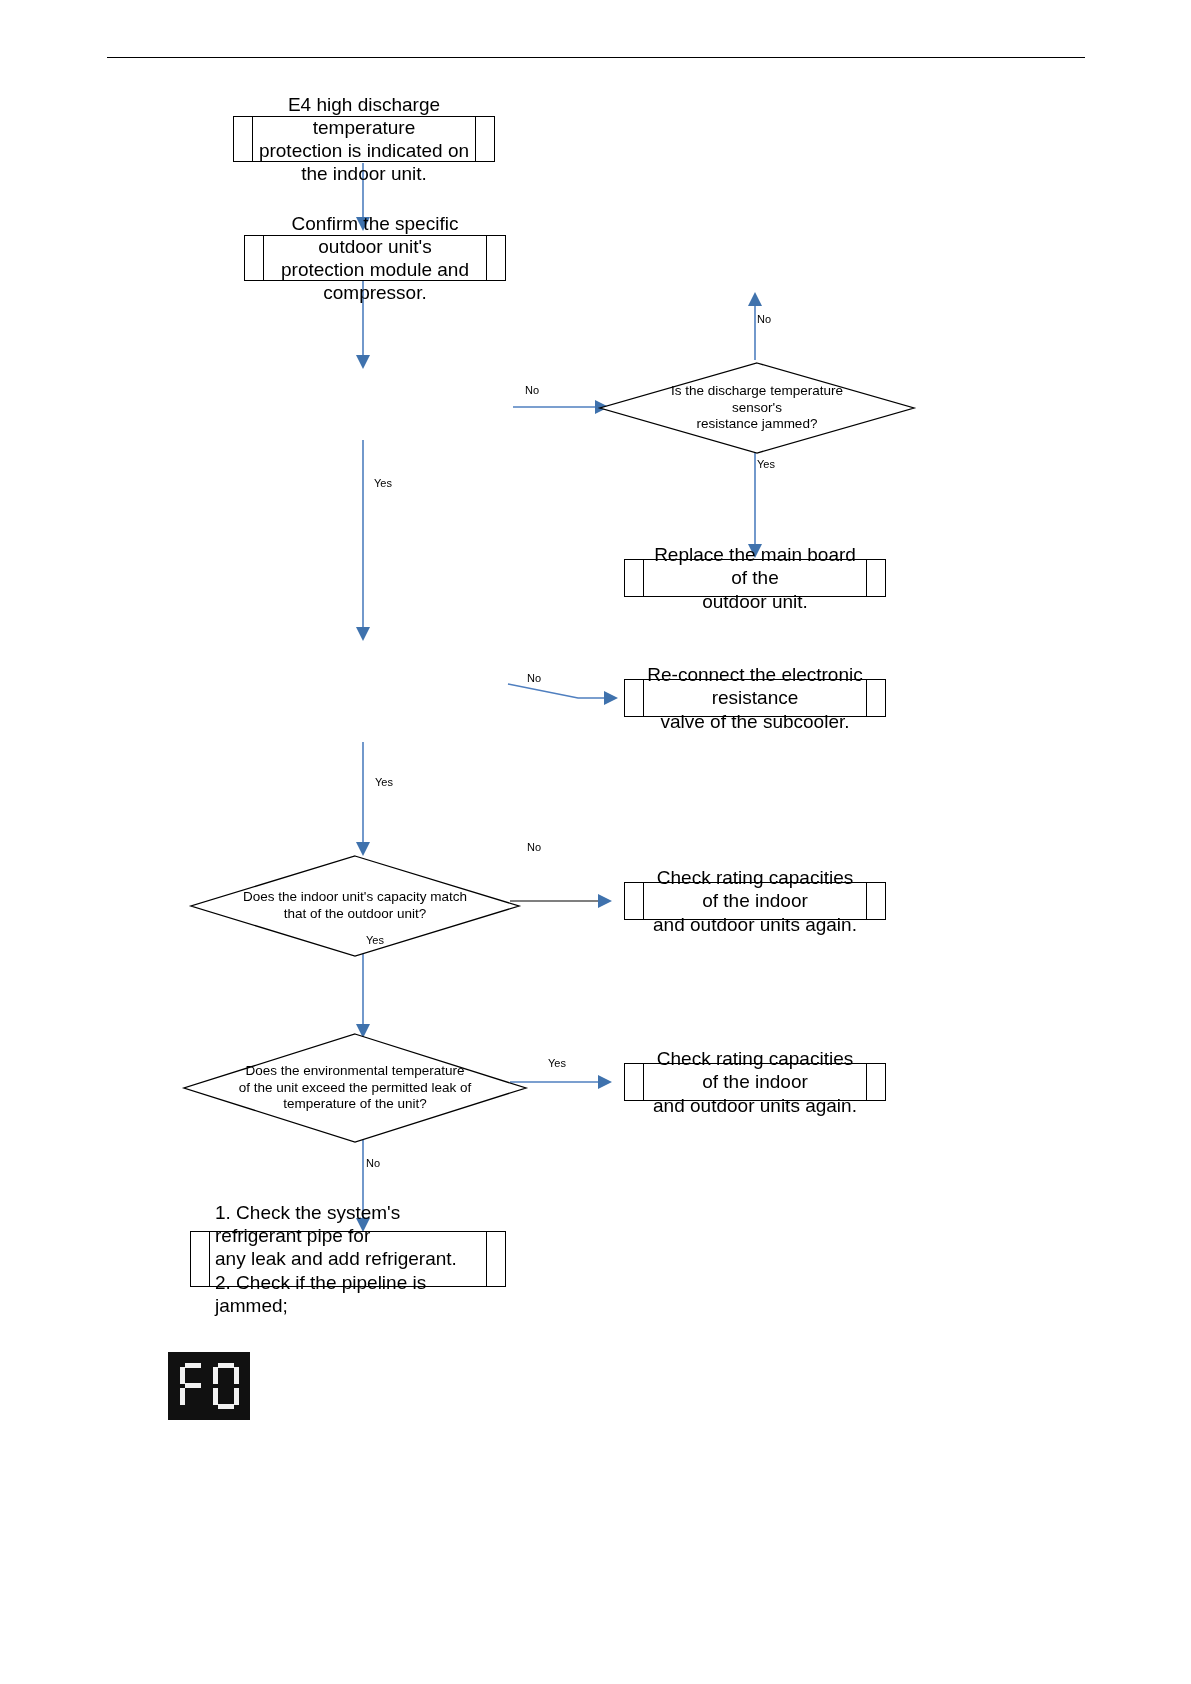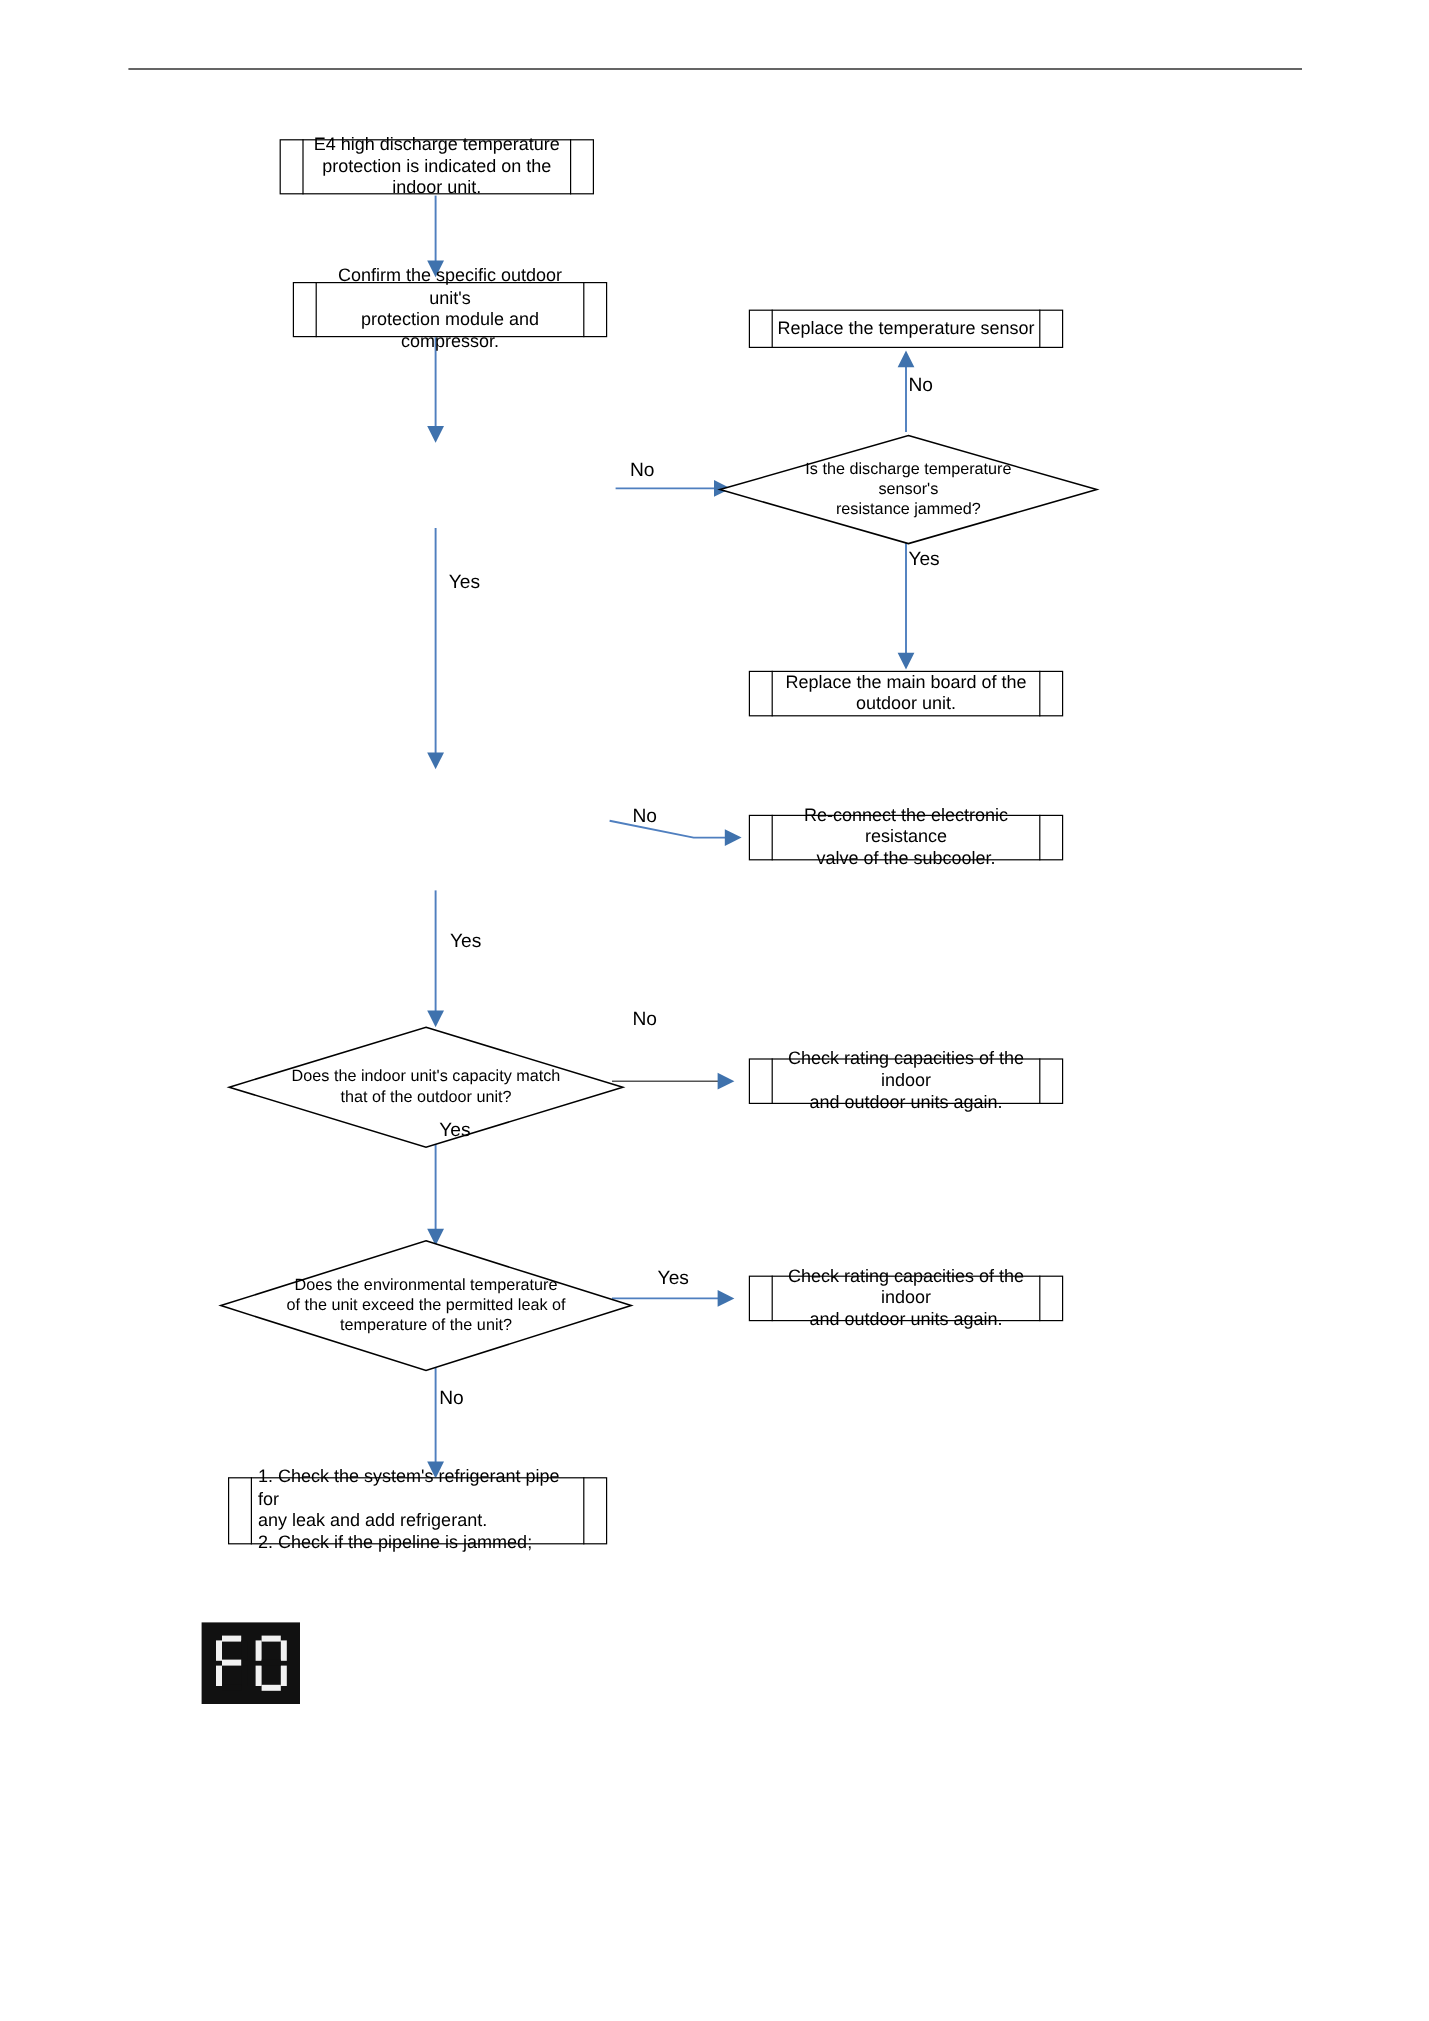--- a/index.html
+++ b/index.html
@@ -32,21 +32,21 @@
     position: absolute;
     box-sizing: border-box;
   }
   .procbox {
     border: 1px solid #000000;
     background: #ffffff;
     display: flex;
     align-items: center;
     justify-content: center;
     text-align: center;
-    font-size: 15px;
+    font-size: 19px;
     line-height: 1.22;
     padding: 2px 0;
   }
   
   .procbox::before,
   .procbox::after {
     content: "";
     position: absolute;
     top: -1px;
     bottom: -1px;
@@ -103,21 +103,21 @@
   }
   .conn.dark line, .conn.dark polyline, .conn.dark path {
     stroke: #555555;
     stroke-width: 1.3px;
   }
   .conn polygon { fill: #3f72ad; stroke: none; }
   .conn.dark polygon { fill: #3f72ad; stroke: none; }
   
   .elabel {
     position: absolute;
-    font-size: 16px;
+    font-size: 11px;
     line-height: 1;
     color: #000000;
     white-space: nowrap;
   }
   
   .seg-display {
     position: absolute;
     background: #111111;
     display: flex;
     align-items: center;
@@ -224,23 +224,20 @@
 
   <div class="diamond" style="left:599px; top:362px; width:316px; height:92px;">
     <svg width="316" height="92" viewBox="0 0 316 92">
       <polygon points="158,1 315,46 158,91 1,46" fill="#ffffff" stroke="#000000" stroke-width="1.3"></polygon>
     </svg>
     <div class="dtxt">Is the discharge temperature
 sensor's
 resistance jammed?</div>
   </div>
 
-  <div class="node procbox" style="left:624px; top:258px; width:262px; height:32px;">
-    <span class="txt">Replace the temperature sensor</span>
-  </div>
 
   <div class="node procbox" style="left:624px; top:559px; width:262px; height:38px;">
     <span class="txt">Replace the main board of the
 outdoor unit.</span>
   </div>
 
 
   <div class="node procbox" style="left:624px; top:679px; width:262px; height:38px;">
     <span class="txt">Re-connect the electronic resistance
 valve of the subcooler.</span>

